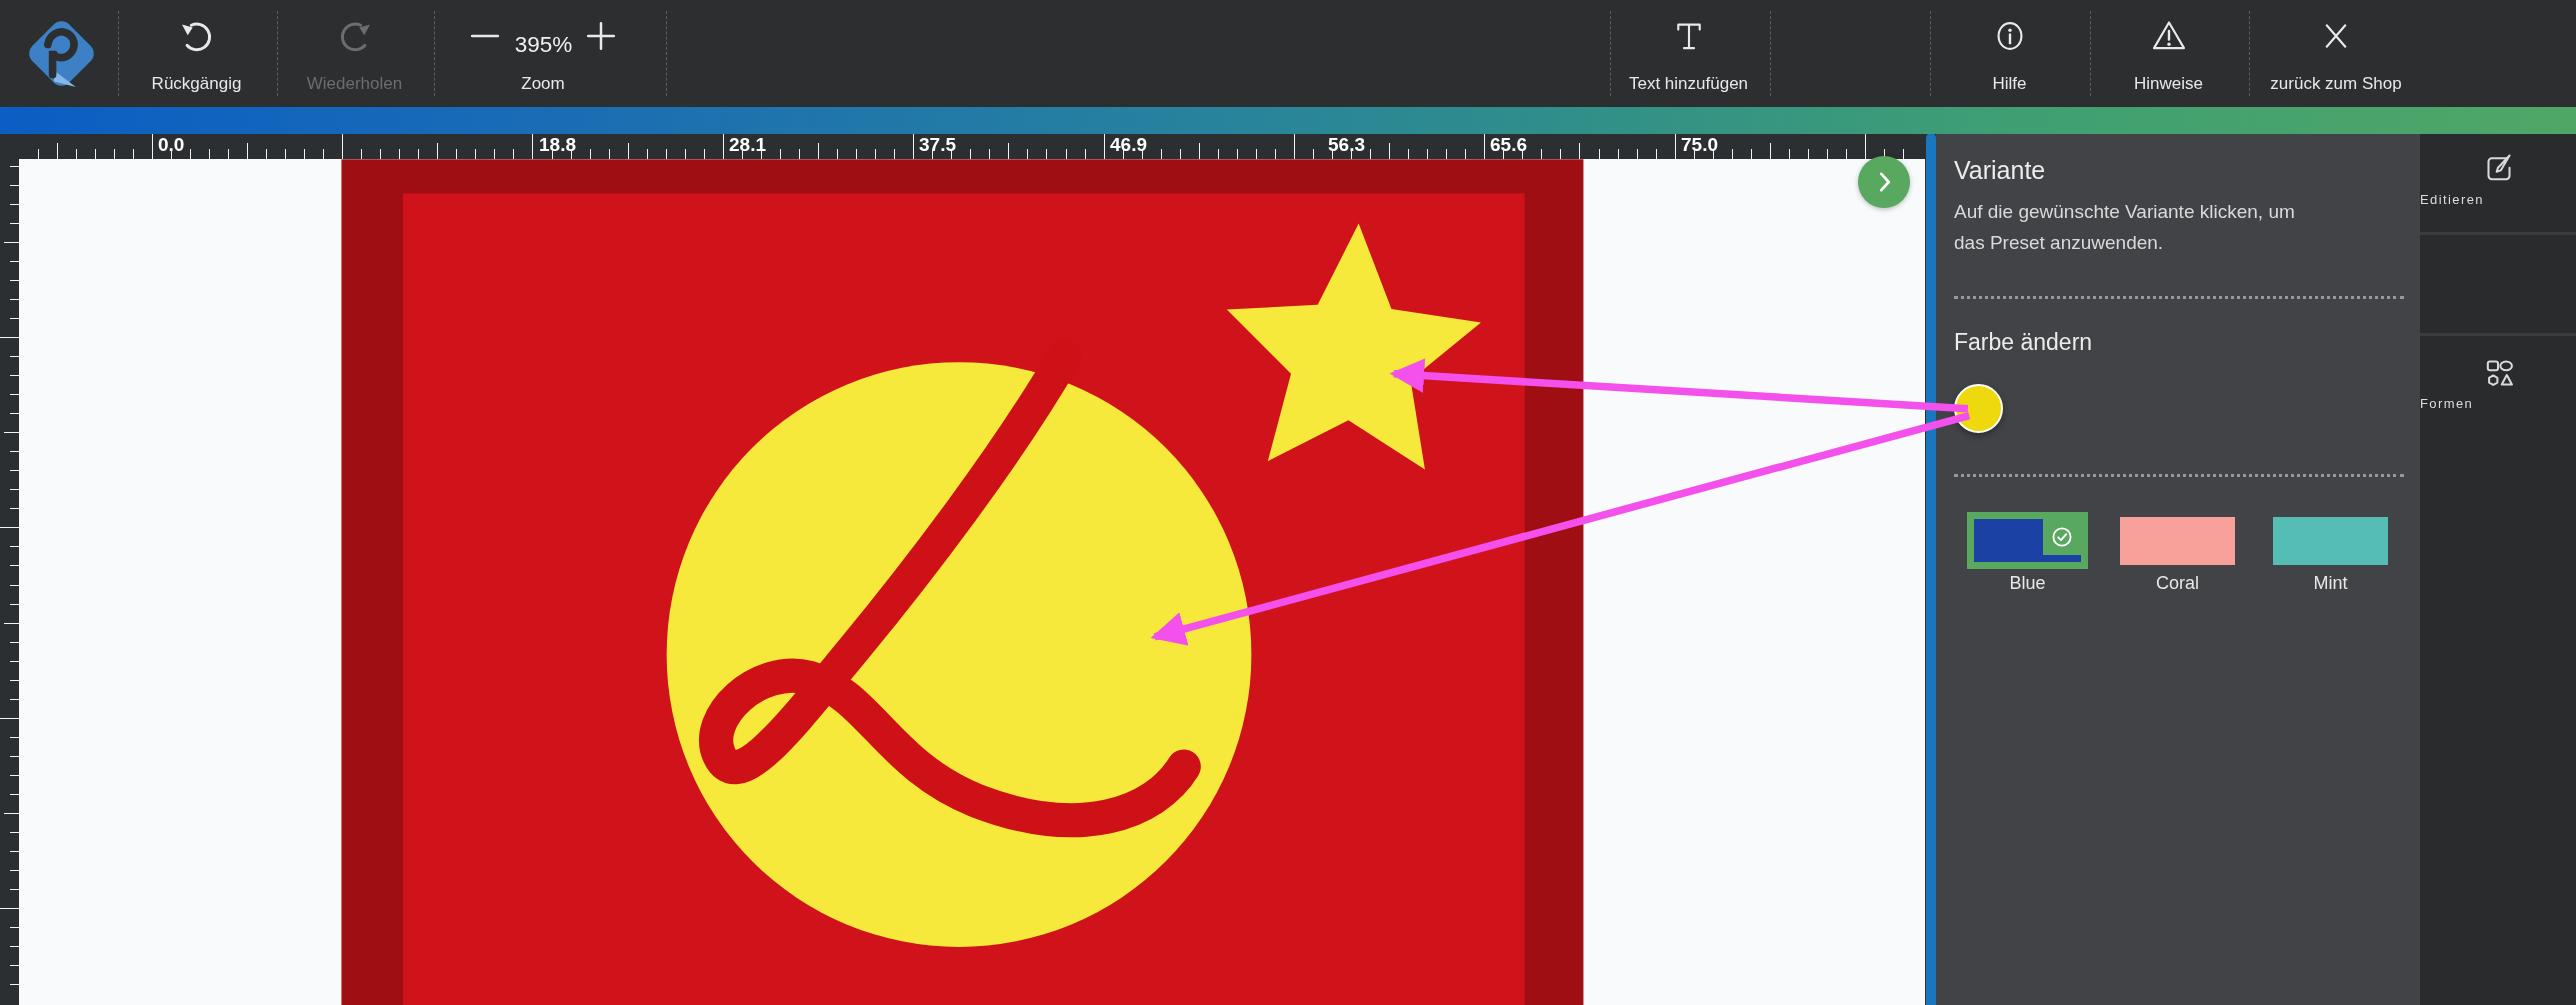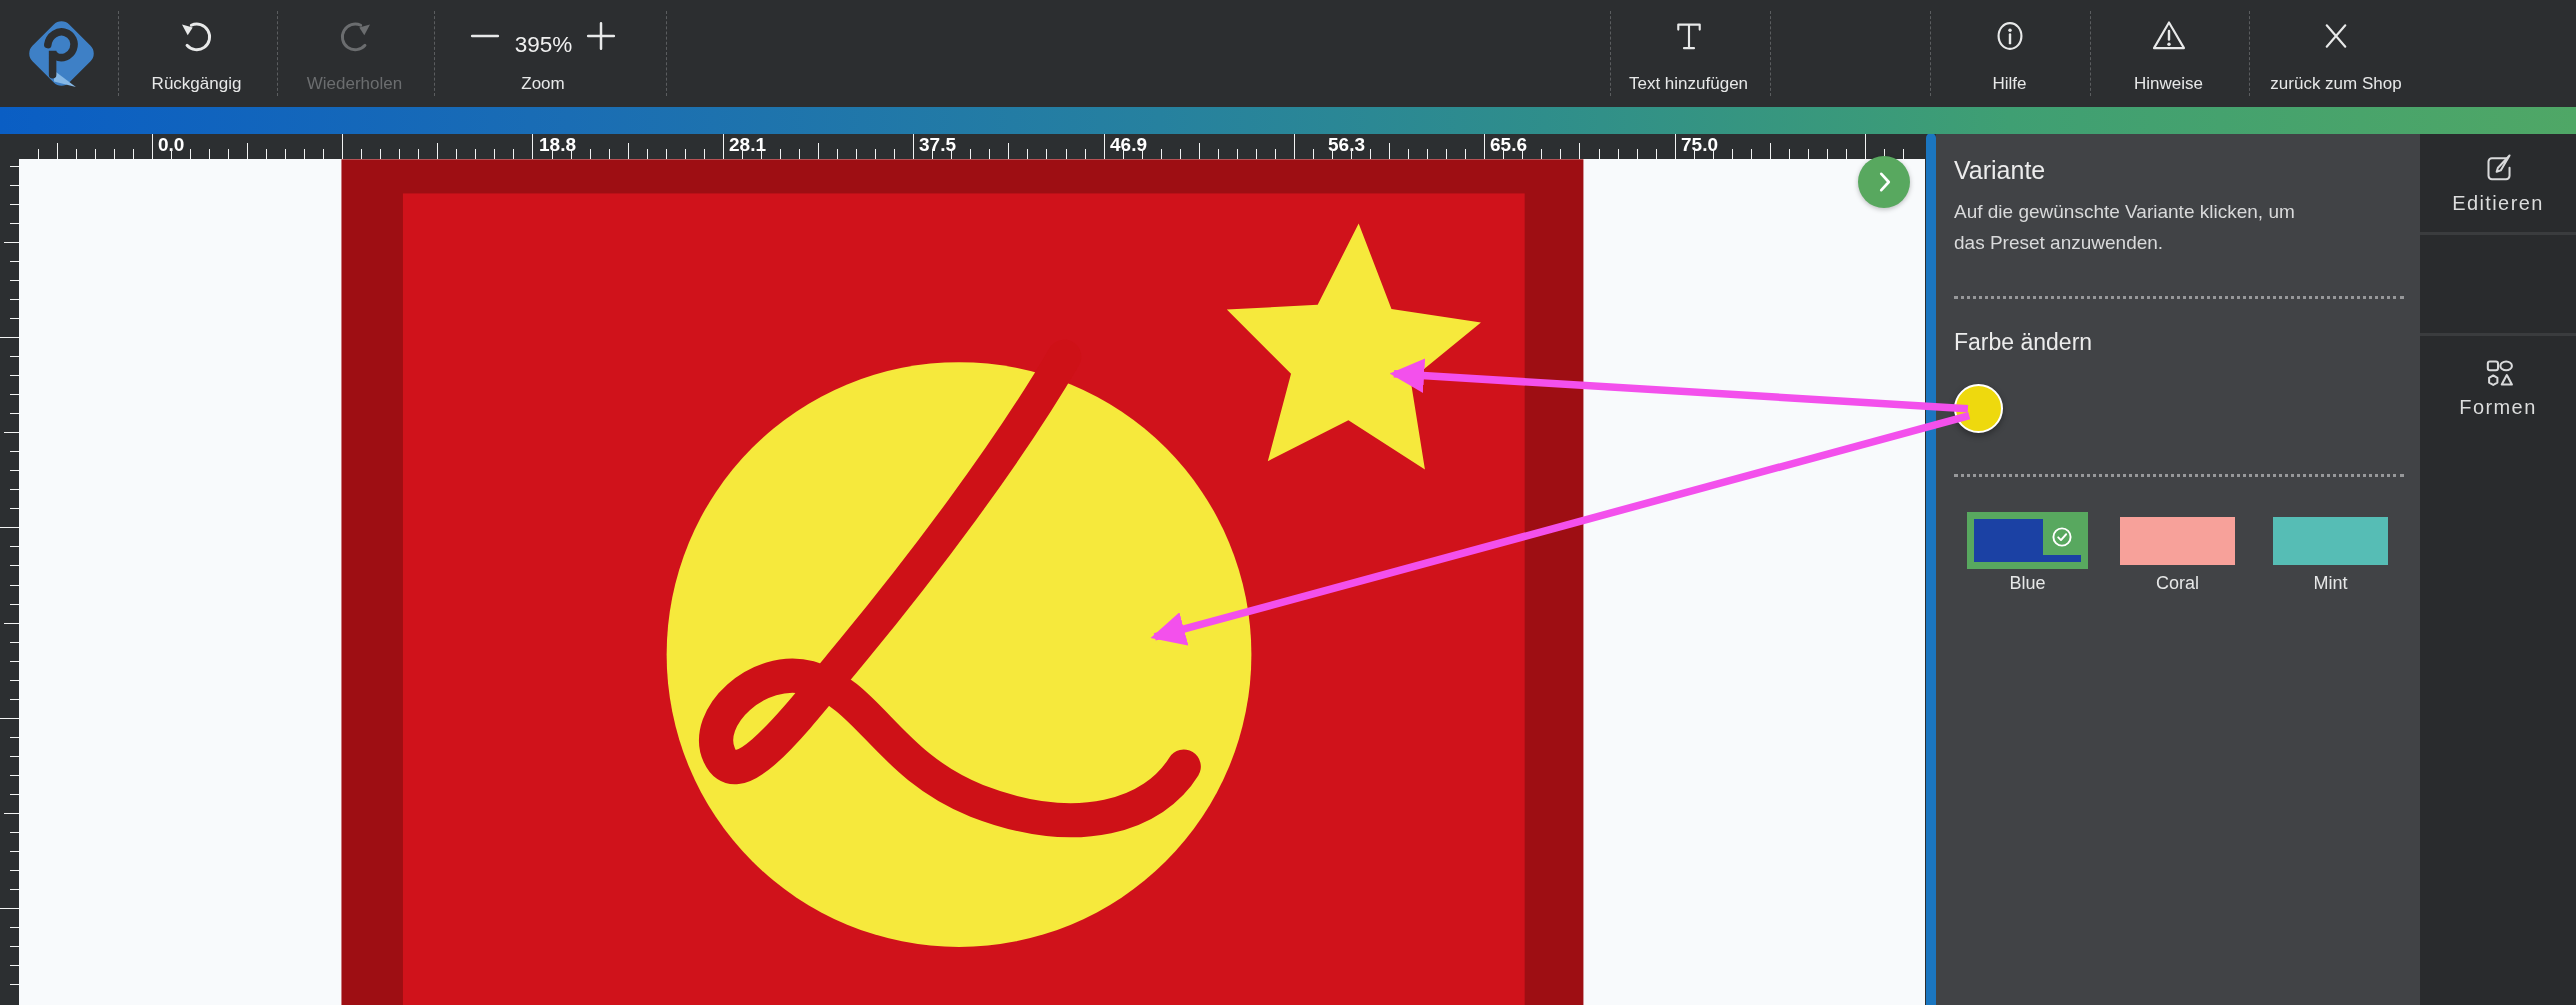--- a/index.html
+++ b/index.html
@@ -57,21 +57,21 @@
   .chip.selected { padding:6.8px; background:#58a85f; }
   .chip.selected .chip-inner { position:absolute; inset:6.8px; }
   .chip-notch { position:absolute; top:6.8px; right:6.8px; width:38px; height:36px; background:#58a85f; }
   .chip-label { position:absolute; text-align:center; font-size:18px; color:#e6e7e7; z-index:11; }
 
   
   .panel { position:absolute; left:2420px; top:133px; width:156px; height:873px; background:#292b2d; z-index:10; }
   .tab { position:absolute; left:0; width:156px; cursor:pointer; }
   .tab.active { background:#414346; }
   .tab-icon { position:absolute; left:59px; top:15px; width:38px; height:38px; }
-  .tab-label { position:absolute; top:59px; left:0; width:100%; text-align:center; font-size:20px;
+  .tab-label { position:absolute; top:59px; left:0; width:100%; font-size:13px;
                letter-spacing:1.4px; color:#dcdddd; }
   .tab-gap { position:absolute; left:0; width:156px; height:3.4px; background:#3a3c3e; }
 
   .arrows { position:absolute; left:0; top:0; z-index:50; pointer-events:none; }
   .logo { position:absolute; left:17px; top:9px; width:89px; height:89px; cursor:pointer; }
 </style>
 </head>
 <body>
 
 <div id="stage">

